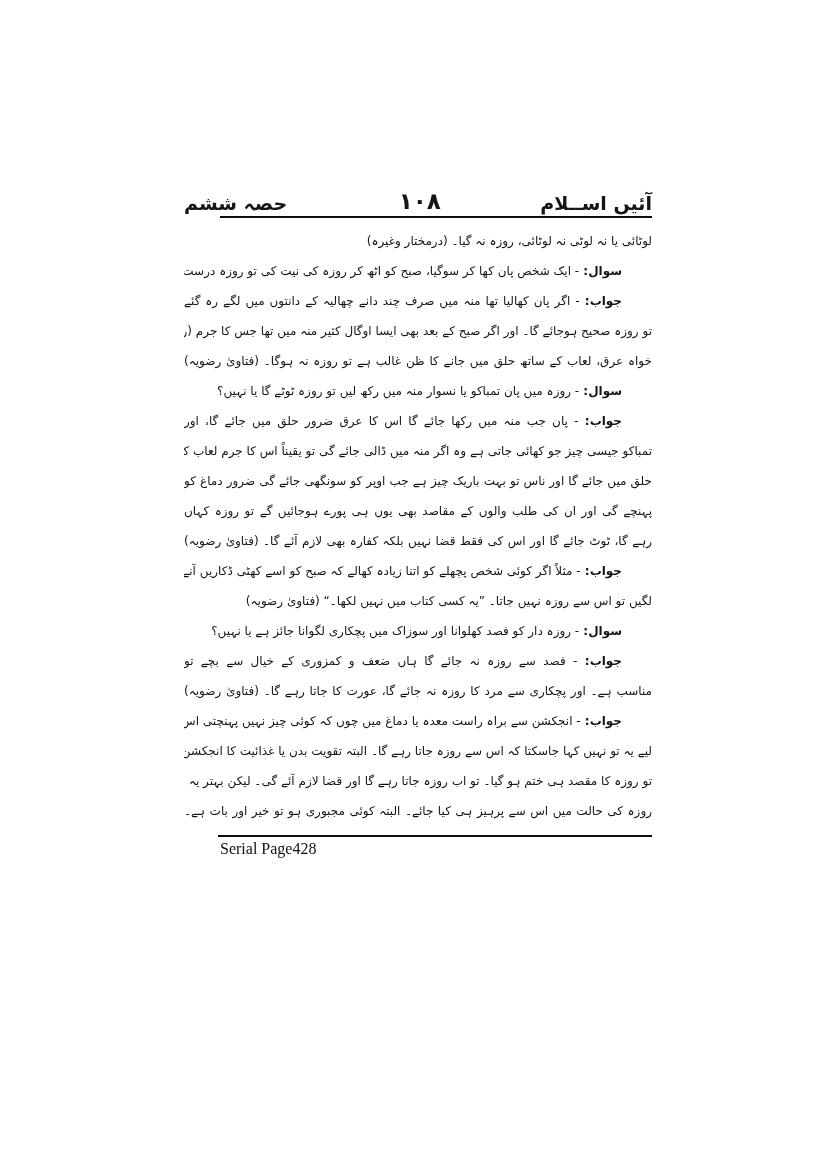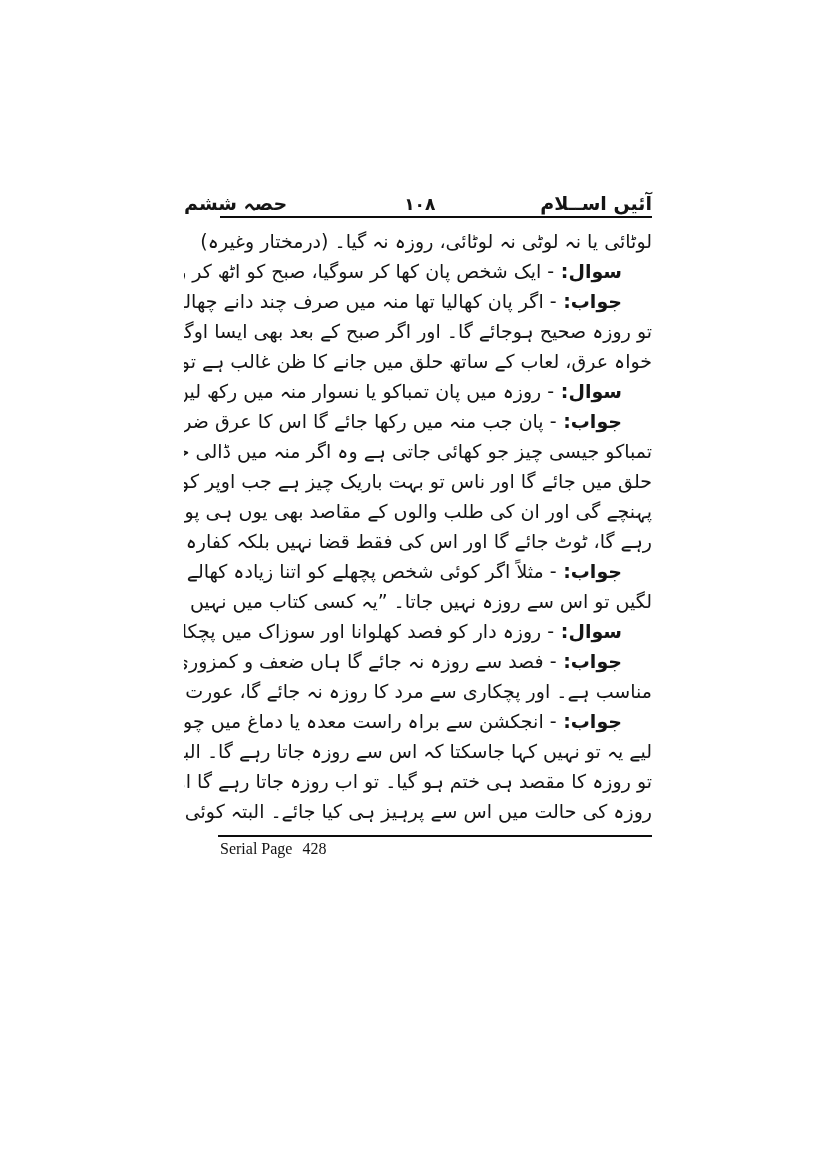--- a/index.html
+++ b/index.html
@@ -30,34 +30,34 @@
     align-items: flex-end;
     height: 30px;
     font-size: 19px;
   }
   .header-title {
     font-weight: 600;
     letter-spacing: 0.5px;
   }
   .header-pagenum {
     font-weight: 700;
-    font-size: 17px;
+    font-size: 23px;
     transform: translateX(6px);
   }
   .header-rule {
     margin-left: 36px;
     margin-top: 2px;
     border-top: 2.5px solid #0d0d0d;
     height: 0;
   }
   
   .body-text {
     direction: rtl;
     margin-top: 8px;
-    font-size: 19px;
+    font-size: 12px;
   }
   .body-text .line {
     line-height: 30px;
     height: 30px;
     white-space: nowrap; 
     text-align: justify;
     text-align-last: justify;
     text-justify: inter-word;
     overflow: hidden;
   }
@@ -79,21 +79,20 @@
   }
   .footer-serial {
     direction: ltr;
     padding-left: 36px;
     margin-top: 3px;
     font-family: "Liberation Serif", "DejaVu Serif", serif;
     font-size: 16px;
     color: #111;
   }
   .footer-serial .num {
-    margin-left: 10px;
   }
 </style>
 </head>
 <body>
 
 <div class="page">
   <div class="content">
 
     <div class="header-row">
       <span class="header-title">آئیں اســلام</span>

